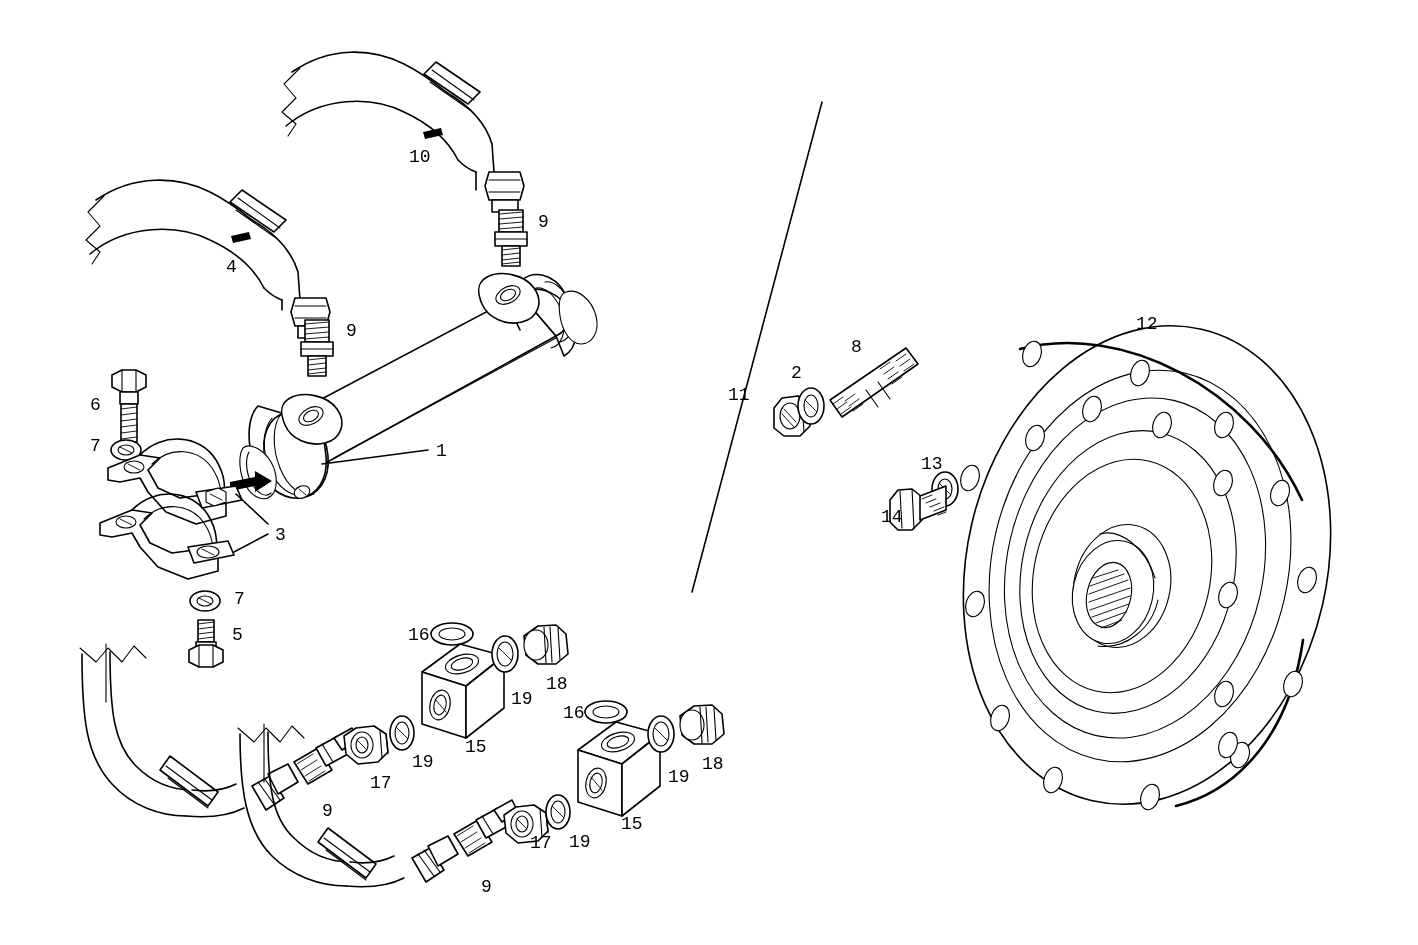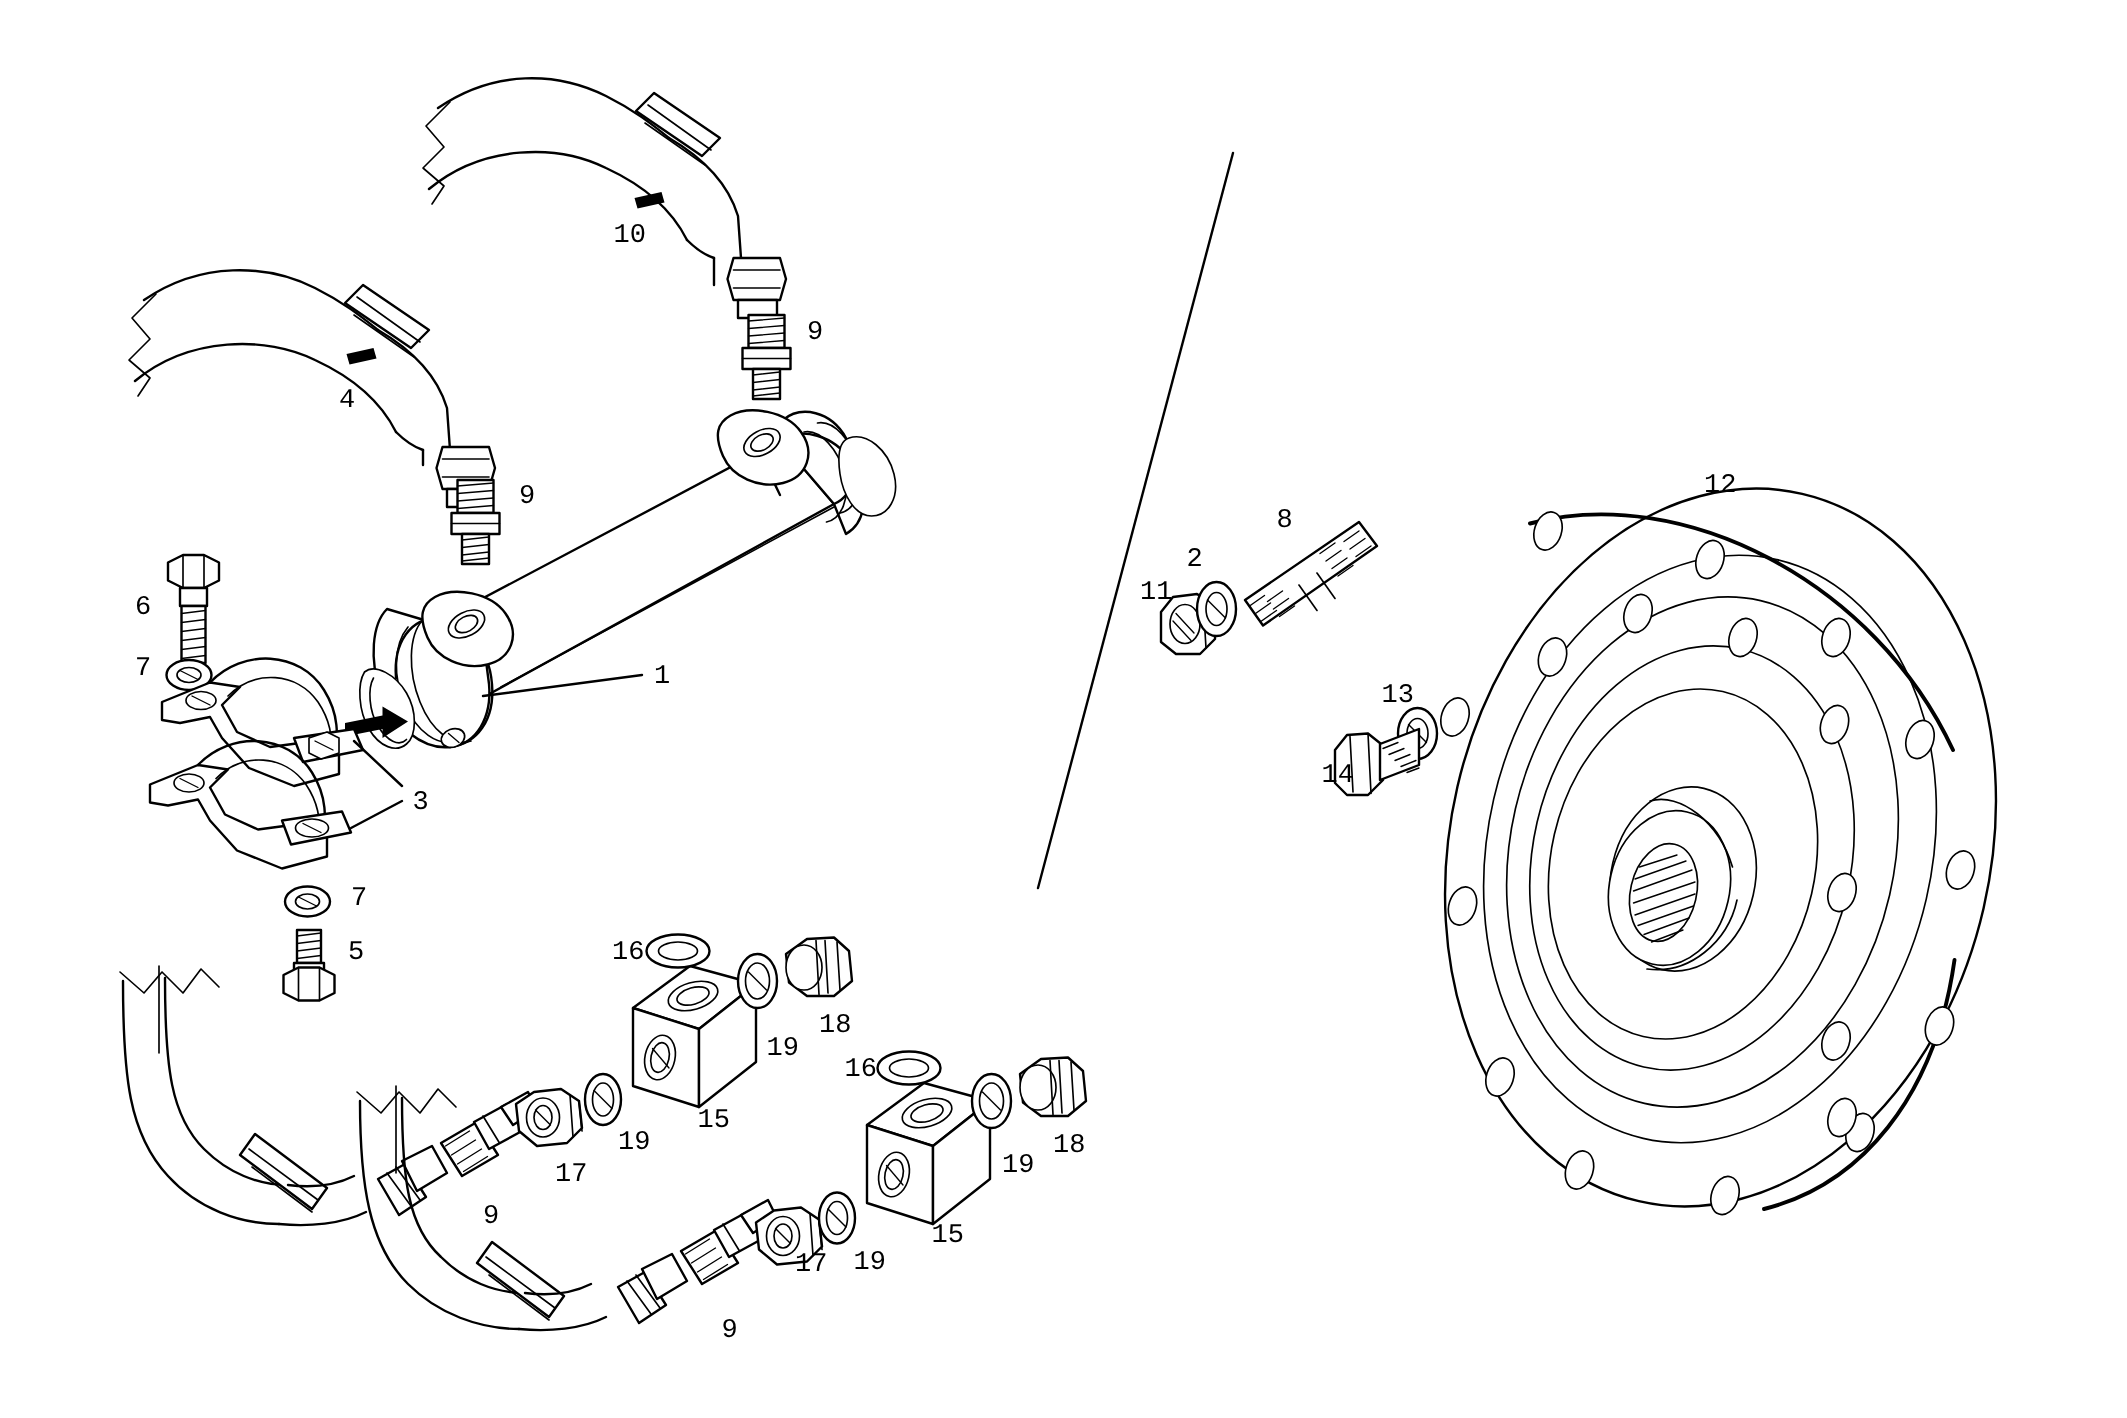--- a/index.html
+++ b/index.html
@@ -426,21 +426,21 @@
   <div class="lbl" style="left:232px; top:626px;">5</div>
   <div class="lbl" style="left:90px;  top:396px;">6</div>
   <div class="lbl" style="left:90px; top:437px;">7</div>
   <div class="lbl" style="left:234px; top:590px;">7</div>
   <div class="lbl" style="left:851px; top:338px;">8</div>
   <div class="lbl" style="left:538px; top:213px;">9</div>
   <div class="lbl" style="left:346px; top:322px;">9</div>
   <div class="lbl" style="left:322px; top:802px;">9</div>
   <div class="lbl" style="left:481px; top:878px;">9</div>
   <div class="lbl" style="left:409px; top:148px;">10</div>
-  <div class="lbl" style="left:760px; top:386px;">11</div>
+  <div class="lbl" style="left:728px; top:386px;">11</div>
   <div class="lbl" style="left:1136px; top:296px;margin-top:19px;">12</div>
   <div class="lbl" style="left:921px; top:455px;text-align:center;">13</div>
   <div class="lbl" style="left:881px; top:508px;">14</div>
   <div class="lbl" style="left:465px; top:738px;">15</div>
   <div class="lbl" style="left:621px; top:815px;">15</div>
   <div class="lbl" style="left:408px; top:626px;">16</div>
   <div class="lbl" style="left:563px; top:704px;">16</div>
   <div class="lbl" style="left:370px; top:774px;">17</div>
   <div class="lbl" style="left:530px; top:834px;">17</div>
   <div class="lbl" style="left:546px; top:675px;">18</div>

